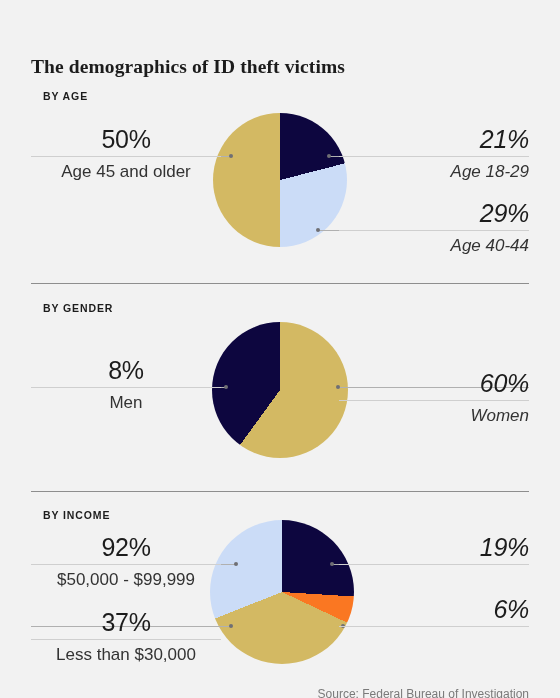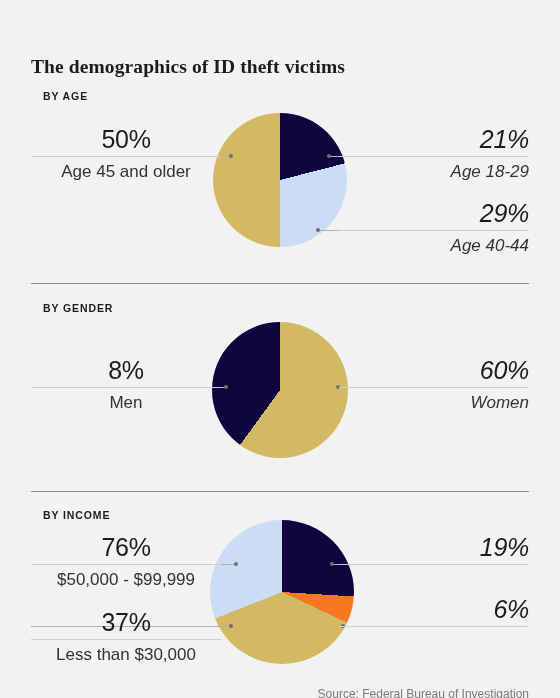--- a/index.html
+++ b/index.html
@@ -162,21 +162,21 @@
 
     <div class="leader" style="left:338px; top:355px; width:191px;"></div>
     <div class="dot" style="left:336px; top:353px;"></div>
 
     <div class="callout left" style="top:325px;">
       <div class="pct">8%</div>
       <div class="rule"></div>
       <div class="cap">Men</div>
     </div>
 
-    <div class="callout right" style="top:325px;">
+    <div class="callout right" style="top:338px;">
       <div class="pct">60%</div>
       <div class="rule"></div>
       <div class="cap">Women</div>
     </div>
   </div>
 
   <div class="section">
     <div class="divider" style="top:459px;"></div>
     <div class="section-label" style="top:477px;">BY INCOME</div>
 
@@ -193,21 +193,21 @@
     <div class="leader" style="left:31px; top:594px; width:201px;"></div>
     <div class="dot" style="left:229px; top:592px;"></div>
 
     <div class="leader" style="left:332px; top:532px; width:197px;"></div>
     <div class="dot" style="left:330px; top:530px;"></div>
 
     <div class="leader" style="left:343px; top:594px; width:186px;"></div>
     <div class="dot" style="left:341px; top:592px;"></div>
 
     <div class="callout left" style="top:502px;">
-      <div class="pct">76%</div>
+      <div class="pct">92%</div>
       <div class="rule"></div>
       <div class="cap">$50,000 - $99,999</div>
     </div>
 
     <div class="callout left" style="top:577px;">
       <div class="pct">37%</div>
       <div class="rule"></div>
       <div class="cap">Less than $30,000</div>
     </div>
 

